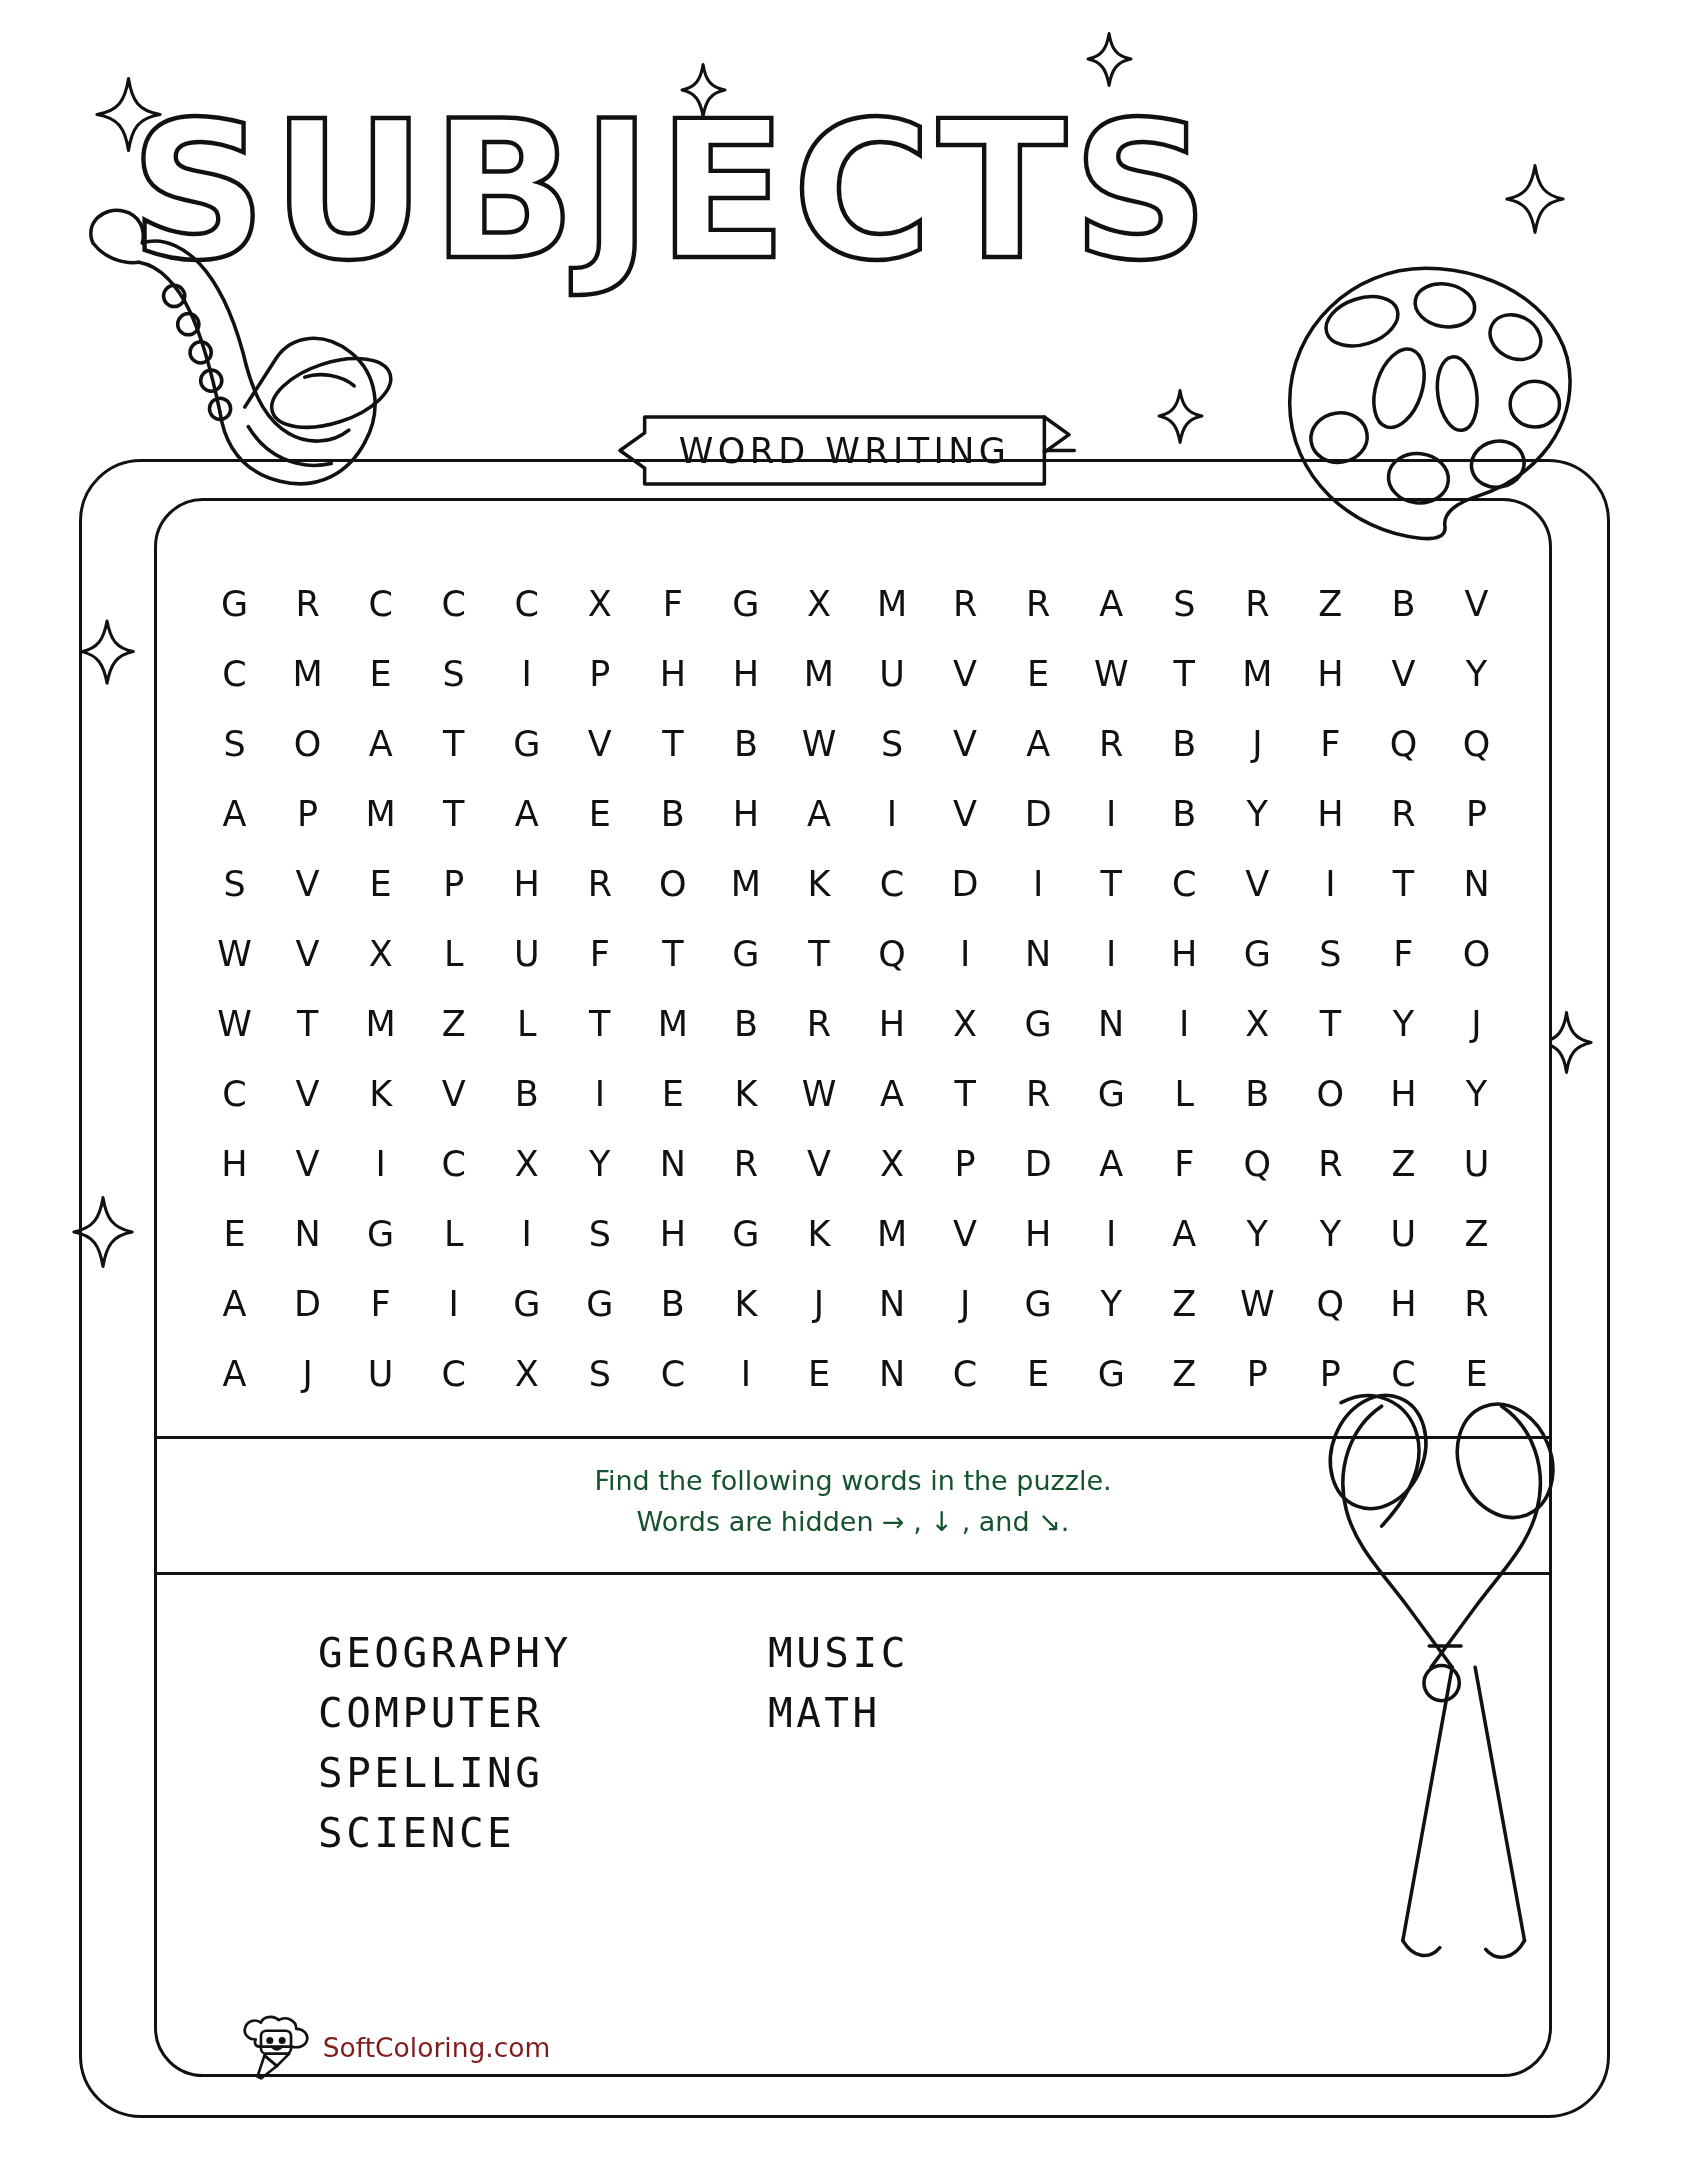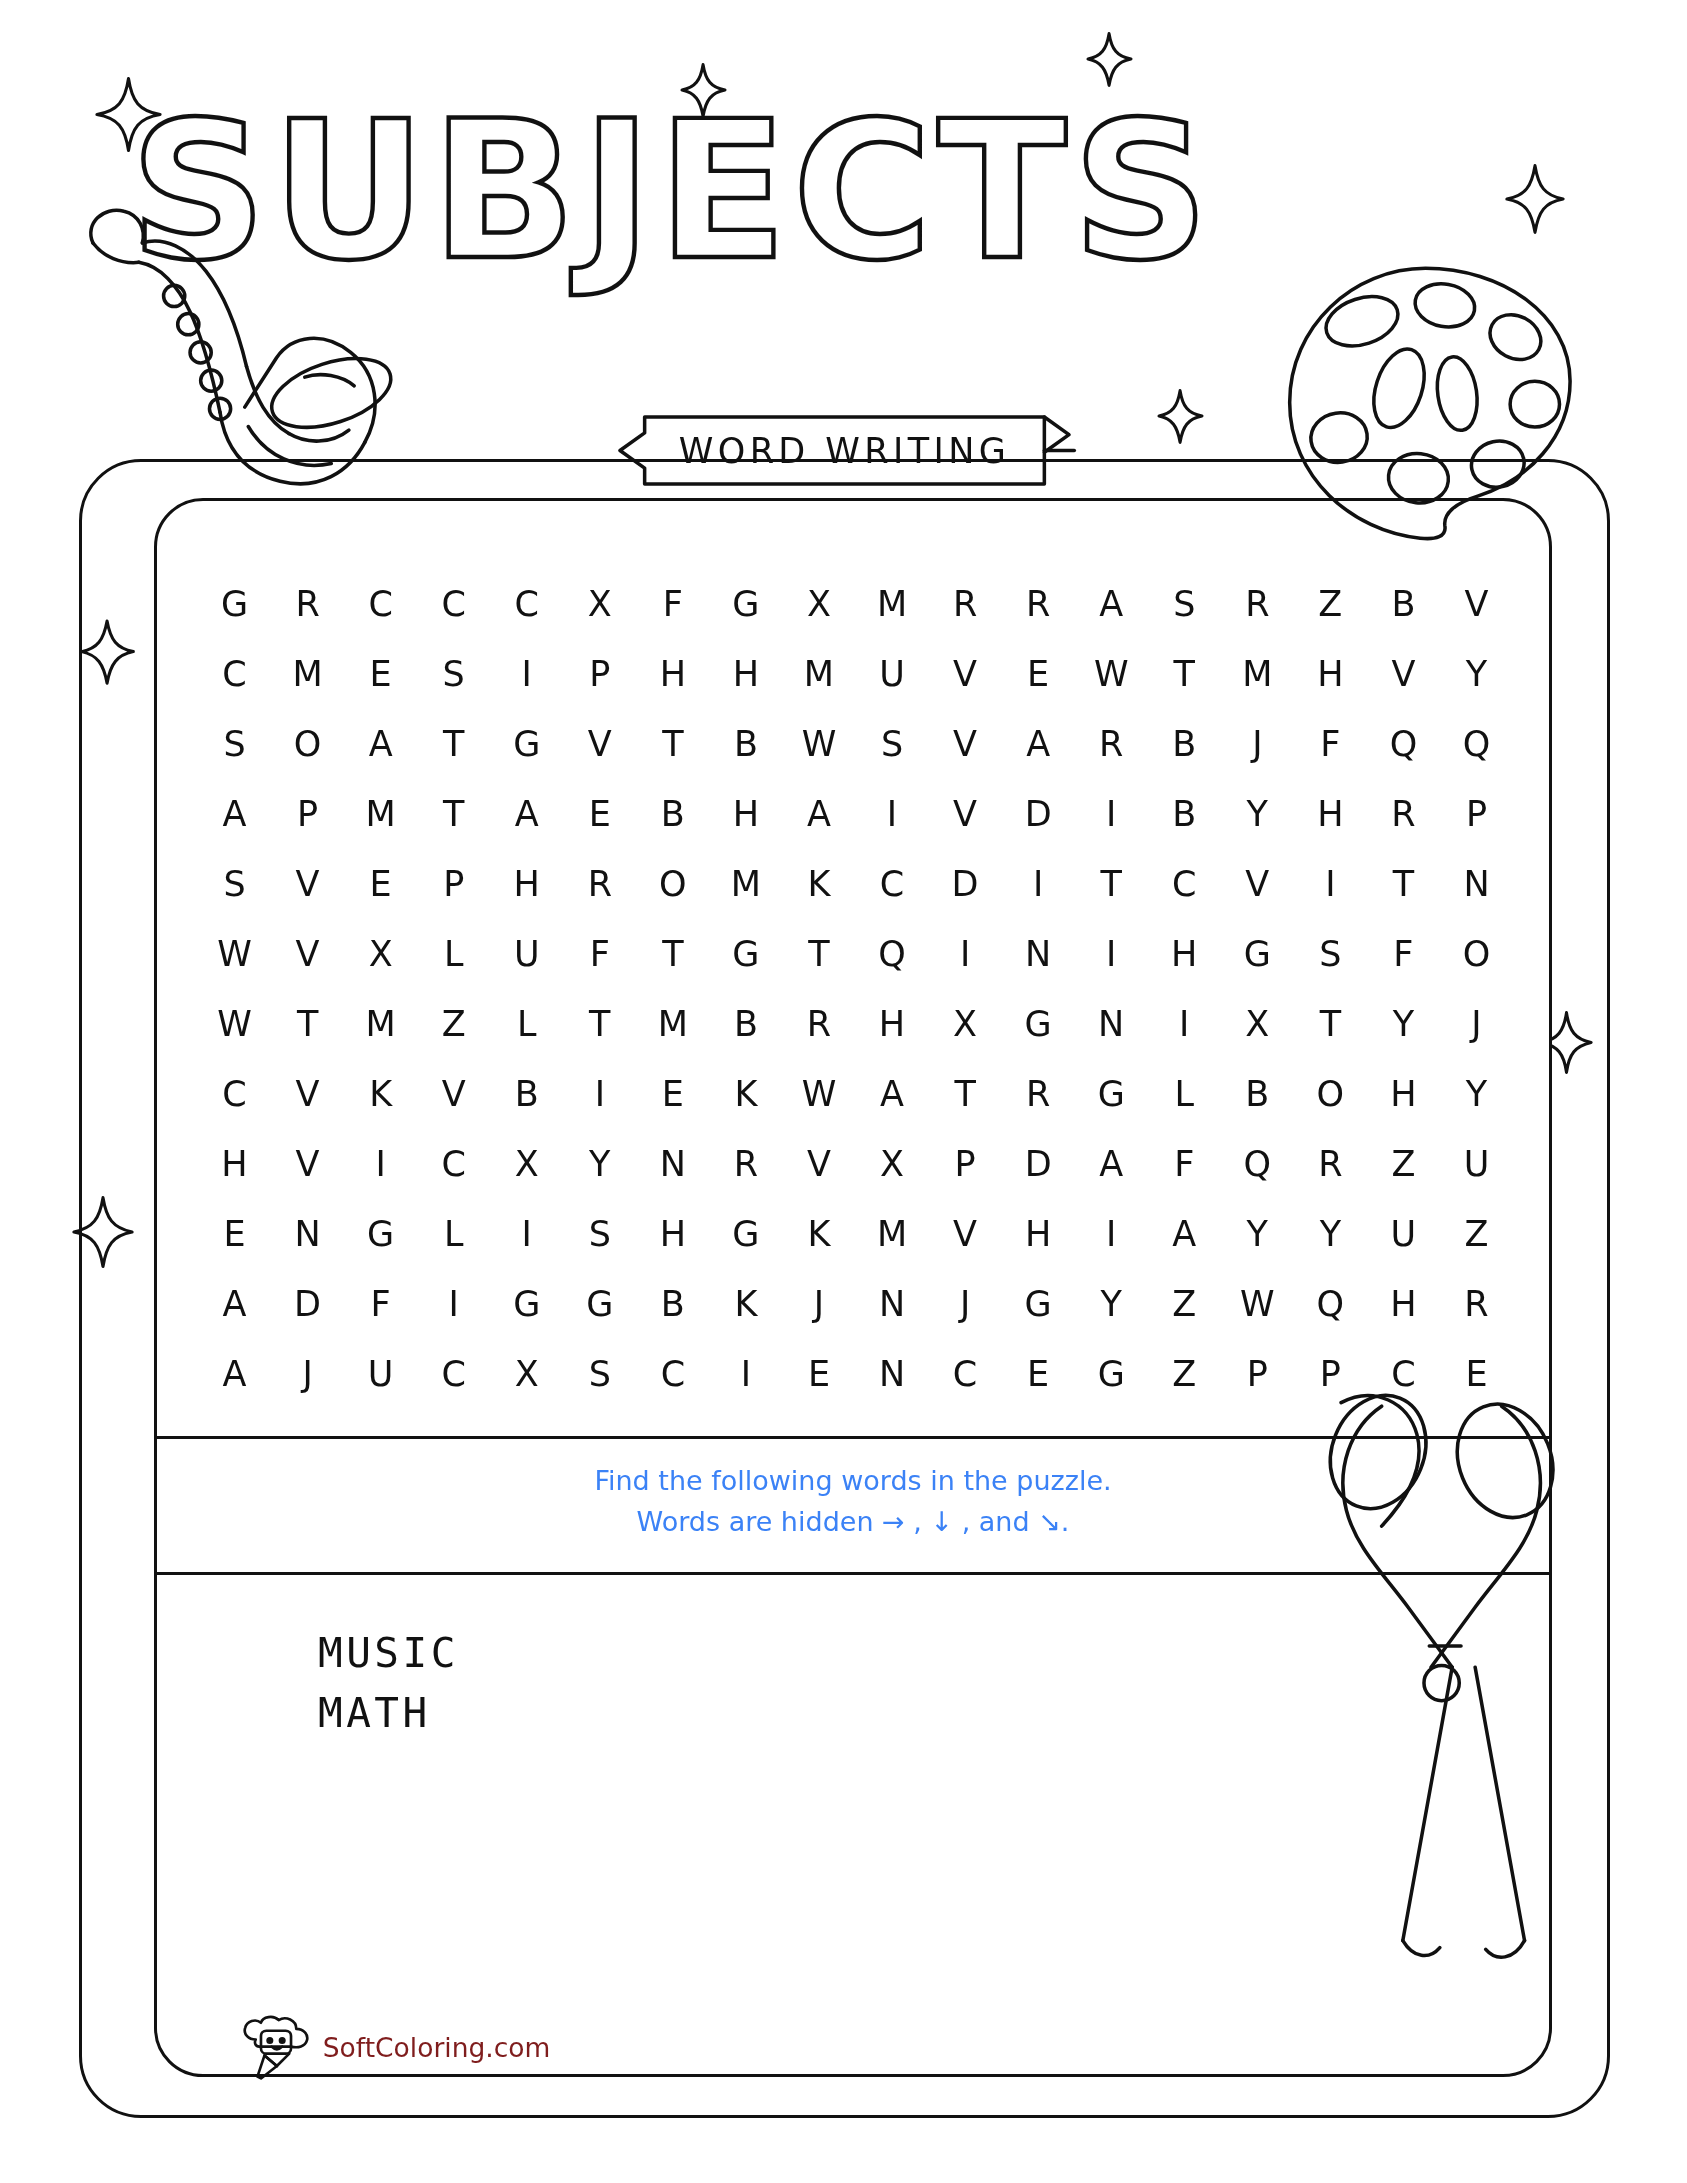--- a/index.html
+++ b/index.html
@@ -122,21 +122,21 @@
   
   #instructions {
     position: absolute;
     left: 154px;
     top: 1460px;
     width: 1398px;
     text-align: center;
     font-family: "DejaVu Sans", sans-serif;
     font-size: 27px;
     line-height: 41px;
-    color: #3b82f6;
+    color: #14532d;
   }
 
   
   #wordlist {
     position: absolute;
     left: 318px;
     top: 1623px;
     width: 1147px;
     display: grid;
     grid-template-columns: 450px 423px 273px;
@@ -509,20 +509,26 @@
       <div class="cell">E</div>
     </div>
 
   <div id="instructions">
     <div>Find the following words in the puzzle.</div>
     <div>Words are hidden → , ↓ , and ↘.</div>
   </div>
 
   <div id="wordlist">
     <div class="col">
+      <div class="word">GEOGRAPHY</div>
+      <div class="word">COMPUTER</div>
+      <div class="word">SPELLING</div>
+      <div class="word">SCIENCE</div>
+    </div>
+    <div class="col">
       <div class="word">MUSIC</div>
       <div class="word">MATH</div>
     </div>
   </div>
 
   <svg class="deco" style="left:1297px; top:1376px;" width="291" height="600" viewBox="0 0 330 680">
     <g class="stroke-only">
       <path d="M96 34 C60 58 44 106 56 152 C66 192 96 222 126 262 L176 330"></path>
       <path d="M50 30 C88 10 126 30 136 66 C146 104 124 140 96 170"></path>
       <ellipse cx="92" cy="86" rx="52" ry="66" transform="rotate(22 92 86)"></ellipse>

